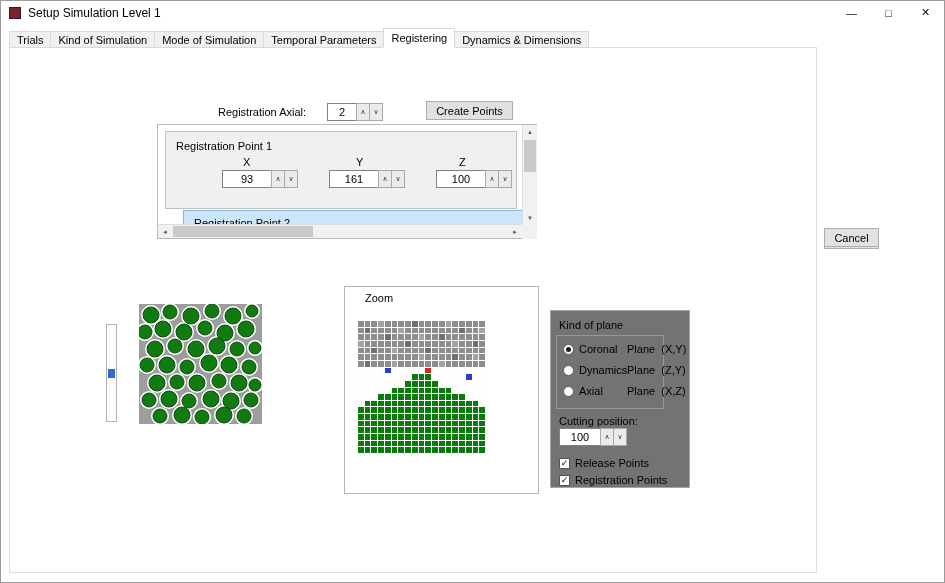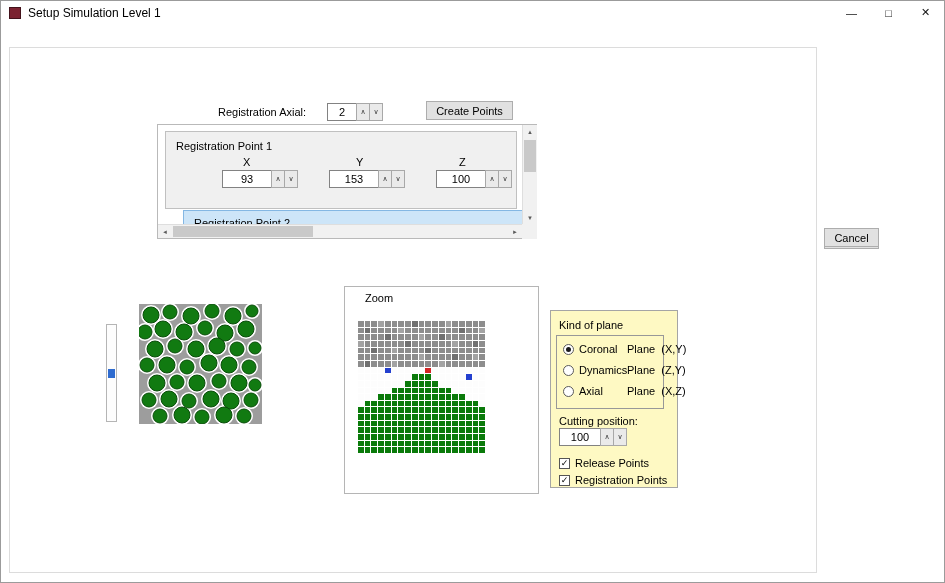--- a/index.html
+++ b/index.html
@@ -73,22 +73,22 @@
   .zoom-label { position:absolute; left:16px; top:5px; background:#fff; padding:0 4px; z-index:2; }
   .radio-row { position:absolute; display:flex; align-items:center; gap:5px; height:12px; }
   .radio { width:11px; height:11px; border-radius:50%; background:#fff; border:1px solid #5a5a5a;
            position:relative; flex:none; }
   .radio.checked::after { content:""; position:absolute; left:2px; top:2px; width:5px; height:5px;
                           border-radius:50%; background:#1a1a1a; }
   .pixel-grid { position:absolute; left:13px; top:34px; width:127px; height:132px; display:grid;
                 grid-template-columns:repeat(19,1fr); grid-auto-rows:1fr; gap:1px; background:#fff; }
 
   
-  .plane-panel { position:absolute; left:540px; top:262px; width:128px; height:178px;
-                 background:#fef9c3; border:1px solid #a5a5a5; }
+  .plane-panel { position:absolute; left:540px; top:262px; width:140px; height:178px;
+                 background:#737373; border:1px solid #a5a5a5; }
   .plane-group { position:absolute; left:5px; top:24px; width:108px; height:74px;
                  border:1px solid #989898; }
   .pname { width:43px; white-space:pre; }
   .pplane { white-space:pre;text-align:right; }
   .checkbox-row { position:absolute; display:flex; align-items:center; gap:5px; height:12px; }
   .checkbox { width:11px; height:11px; background:#fff; border:1px solid #555; display:flex;
               align-items:center; justify-content:center; font-size:9px; line-height:9px; flex:none; }
   .checkbox span { visibility:hidden; }
   .checkbox.checked span { visibility:visible; }
 </style>
@@ -104,20 +104,28 @@
       <span>—</span>
     </div>
     <div class="win-btn win-max">
       <span>□</span>
     </div>
     <div class="win-btn win-close">
       <span>✕</span>
     </div>
   </div>
 
+  <div class="tabbar">
+    <div class="tab">Trials</div>
+    <div class="tab">Kind of Simulation</div>
+    <div class="tab">Mode of Simulation</div>
+    <div class="tab">Temporal Parameters</div>
+    <div class="tab active">Registering</div>
+    <div class="tab">Dynamics &amp; Dimensions</div>
+  </div>
 
   <div class="page">
 
     <span class="abs" style="left:208px;top:58px;">Registration Axial:</span>
 
     <div class="spinner" style="left:317px;top:55px;">
       <div class="spin-box" style="width:30px;">2</div>
       <div class="spin-btn">
         <span>∧</span>
         </div>
@@ -141,21 +149,21 @@
             <div class="spin-box" style="width:50px;">93</div>
             <div class="spin-btn">
               <span>∧</span>
               </div>
             <div class="spin-btn">
               <span>∨</span>
               </div>
           </div>
 
           <div class="spinner" style="left:163px;top:38px;">
-            <div class="spin-box" style="width:50px;">153</div>
+            <div class="spin-box" style="width:50px;">161</div>
             <div class="spin-btn">
               <span>∧</span>
               </div>
             <div class="spin-btn">
               <span>∨</span>
               </div>
           </div>
 
           <div class="spinner" style="left:270px;top:38px;">
             <div class="spin-box" style="width:50px;">100</div>

